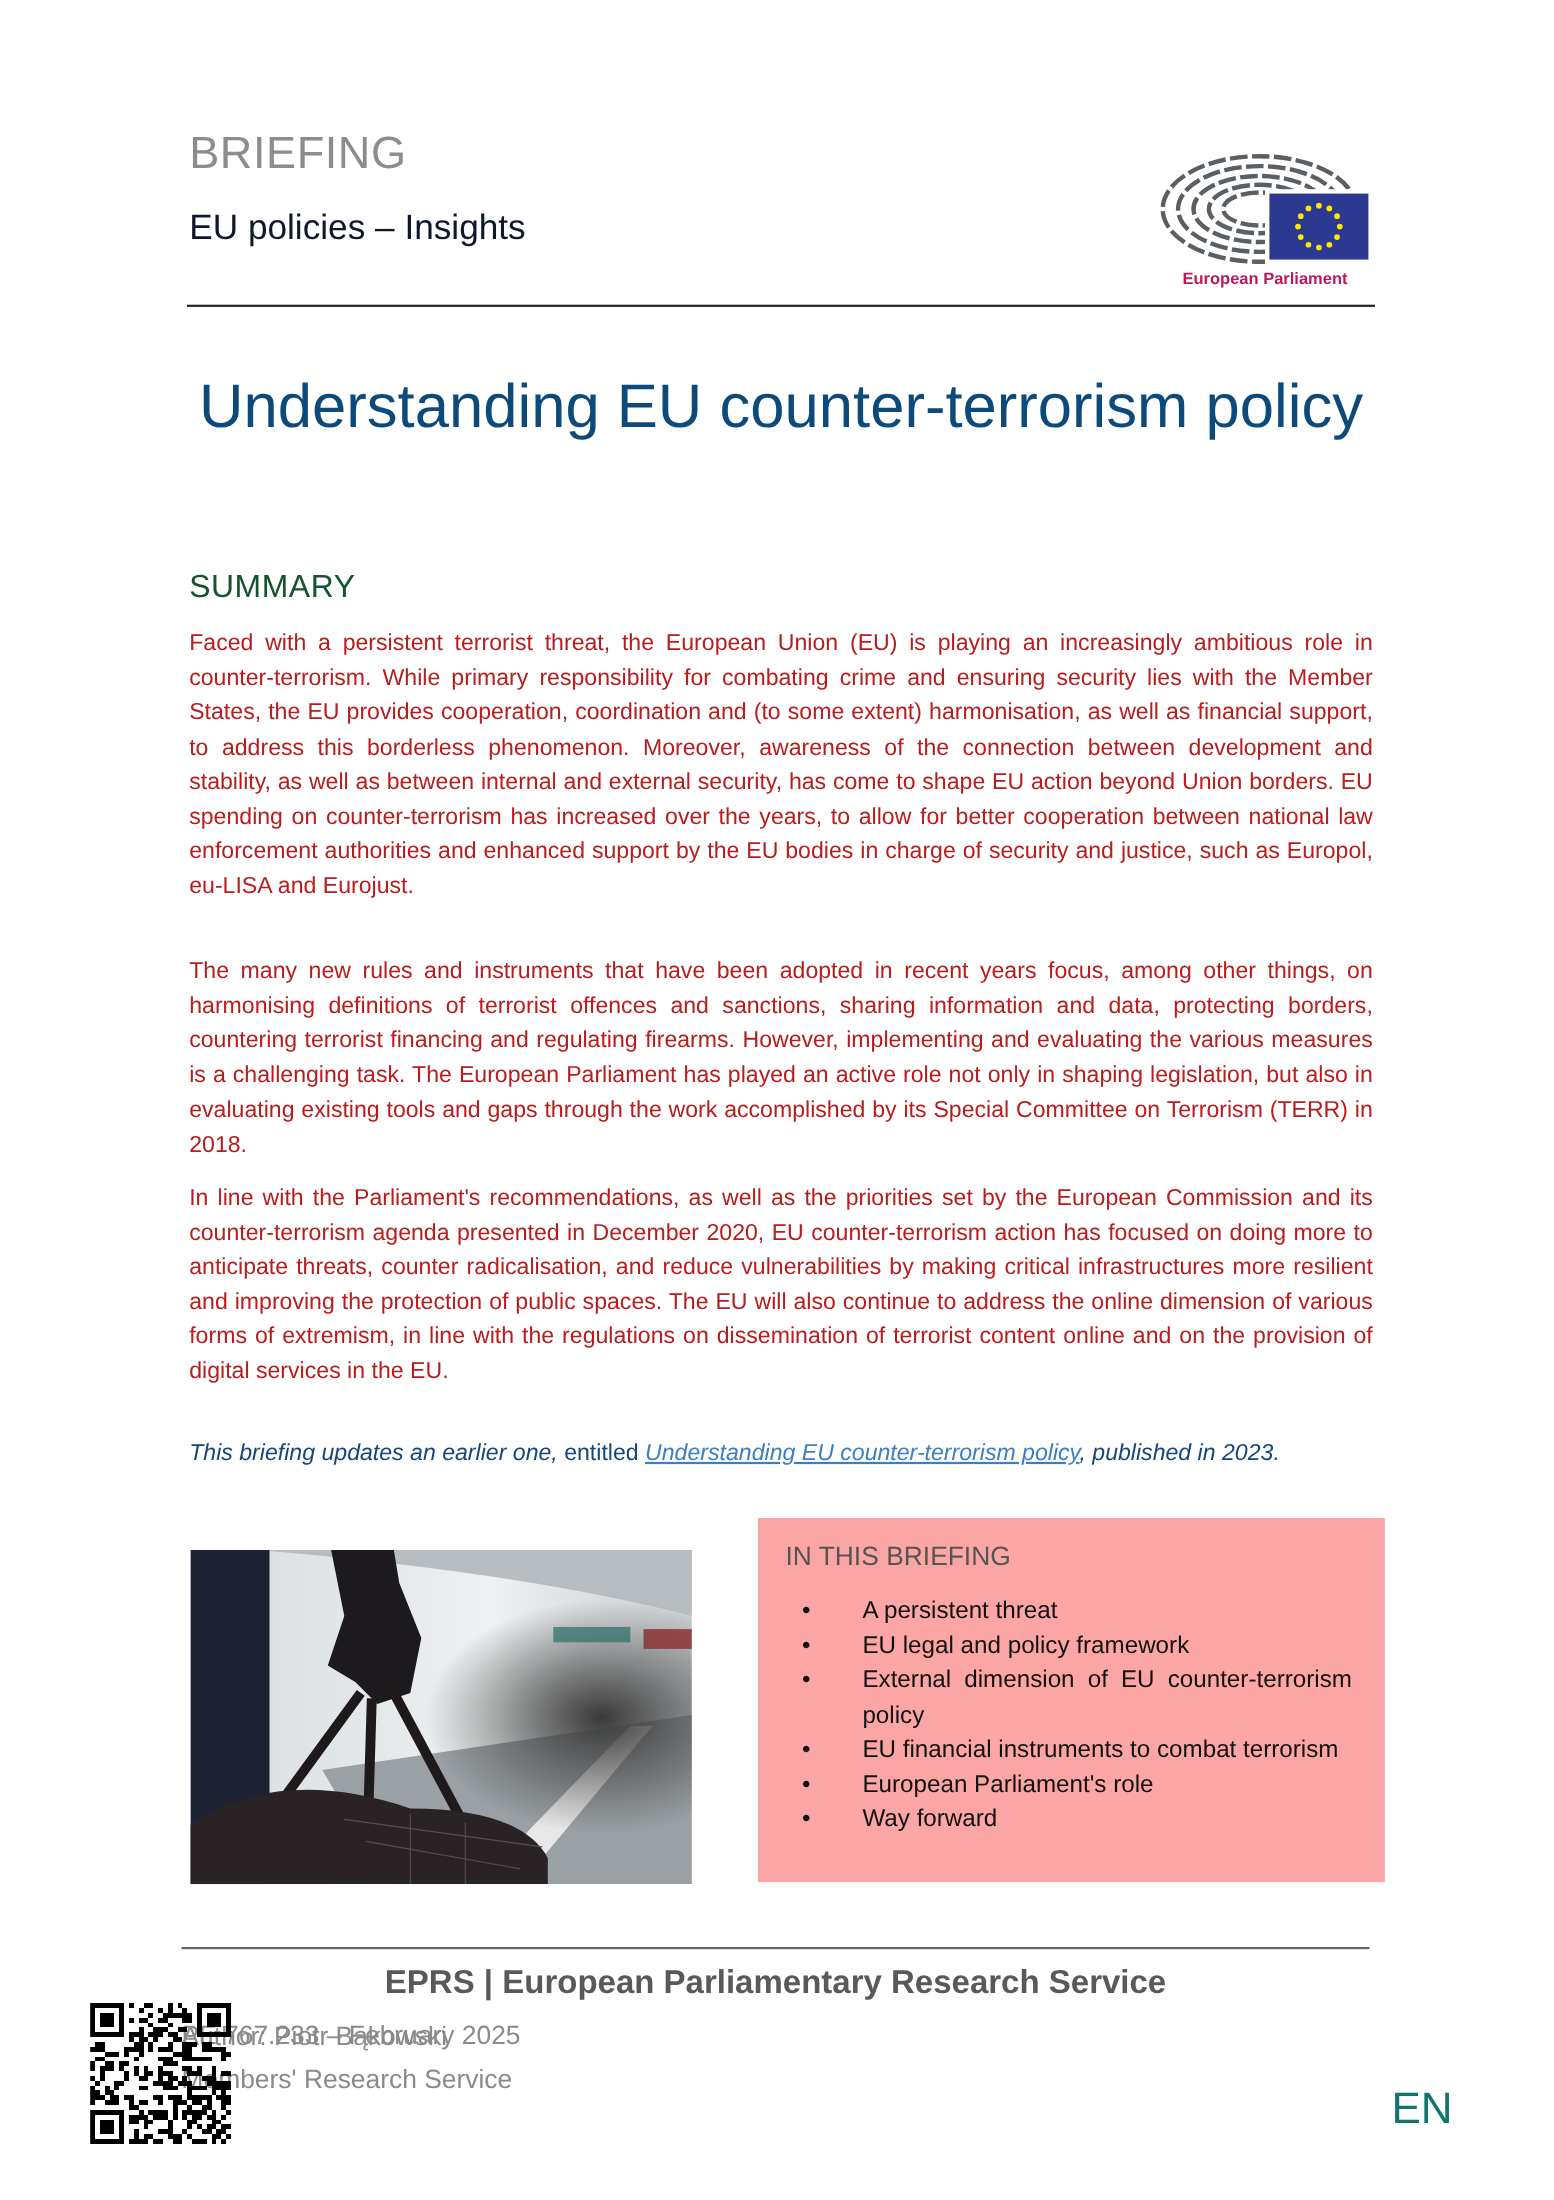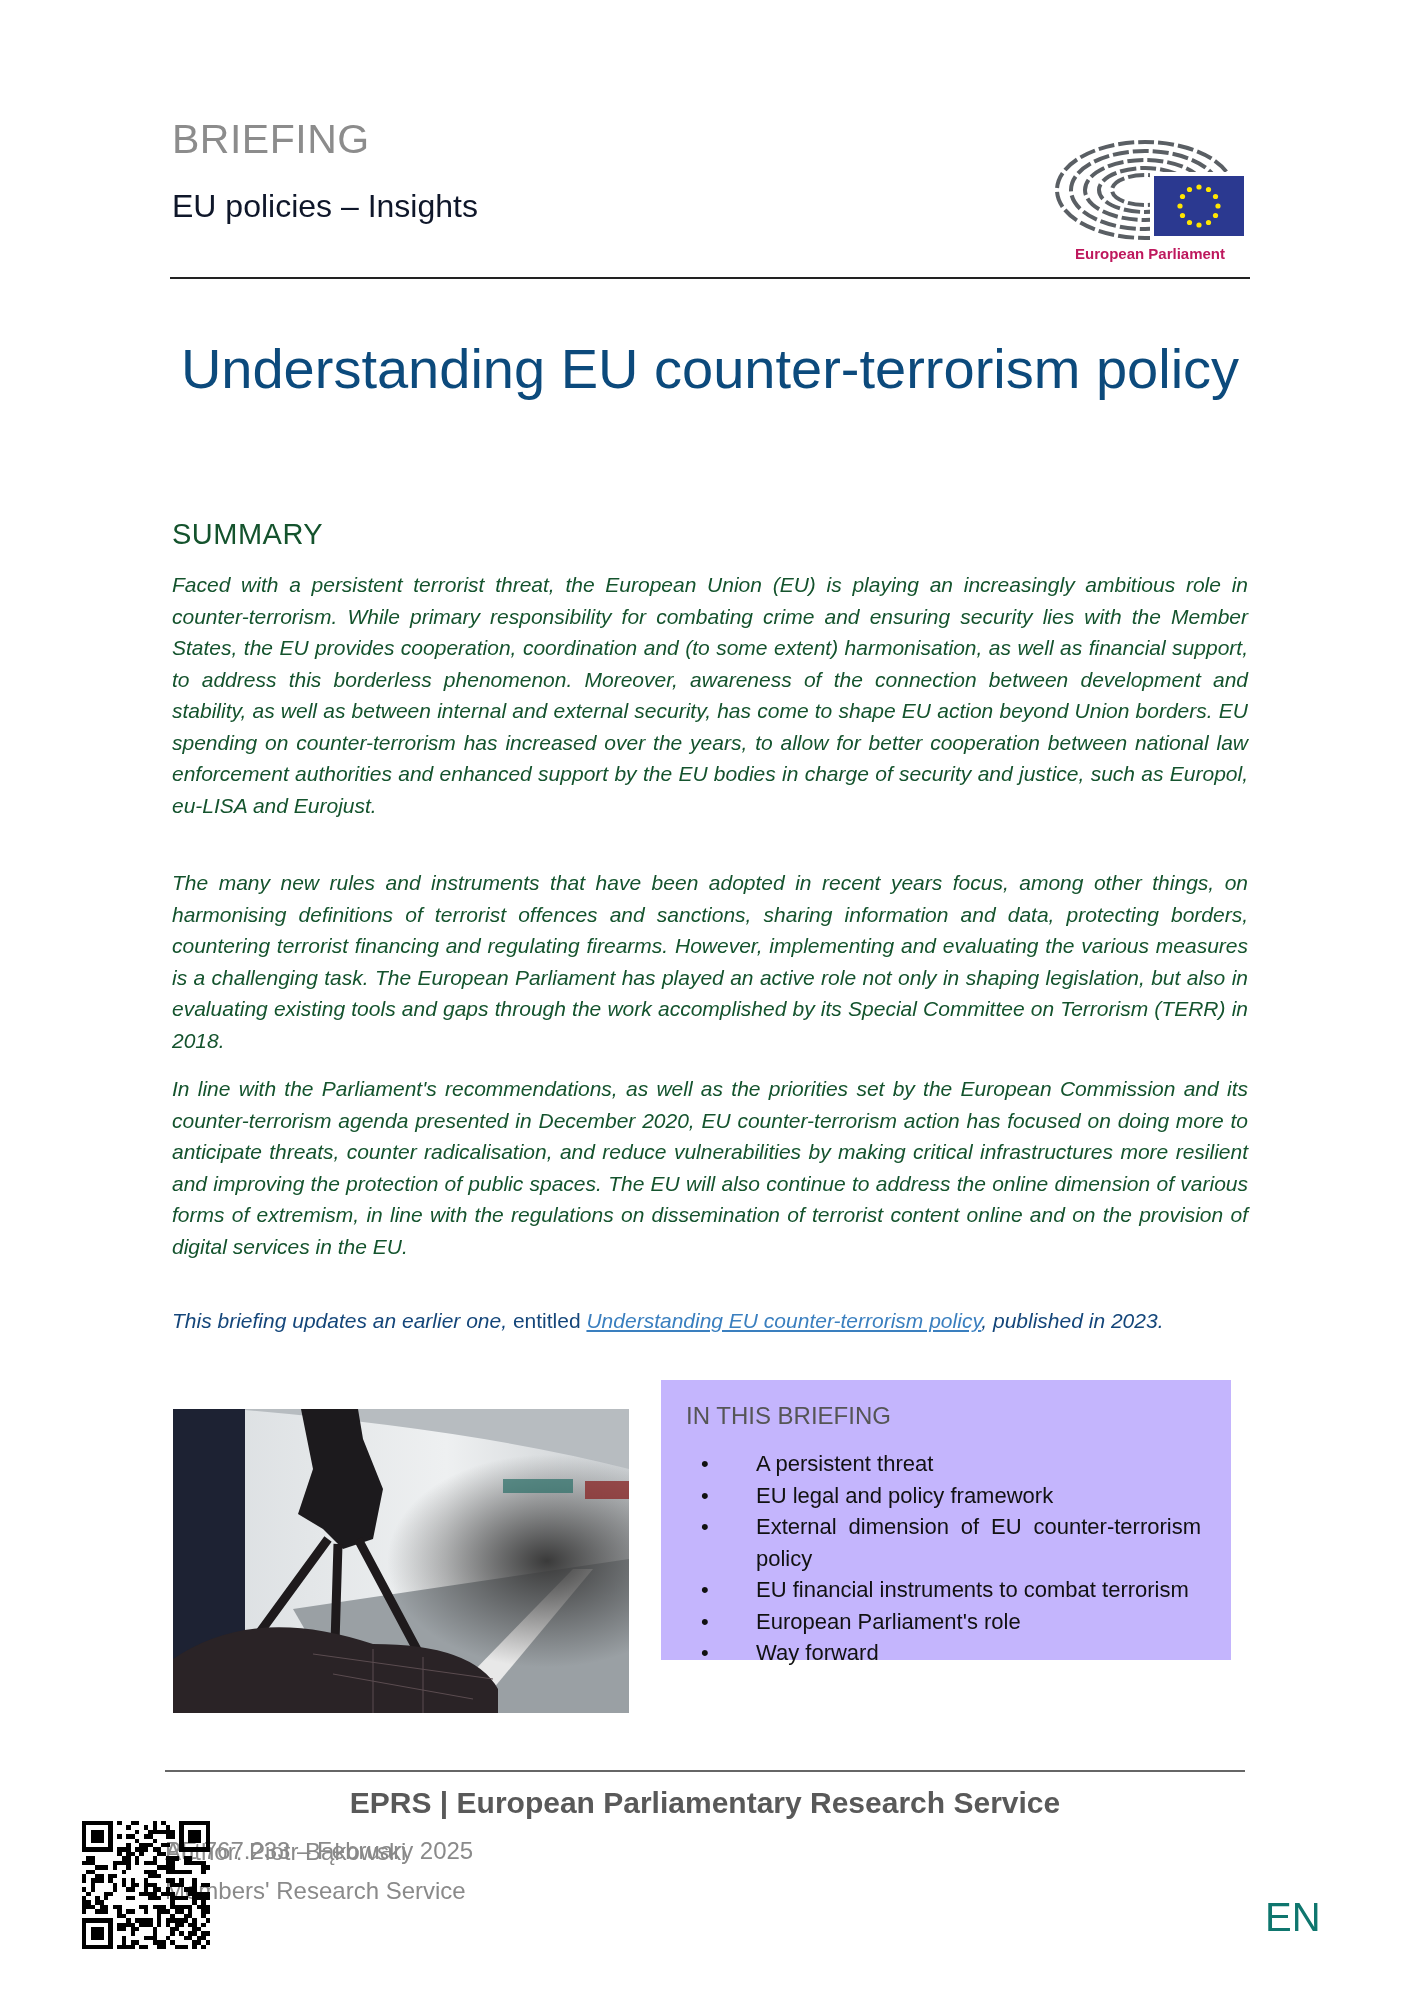--- a/index.html
+++ b/index.html
@@ -14,32 +14,32 @@
     #logo-caption { left: 1050px; top: 245px; width: 200px; text-align: center;
       font-size: 15px; font-weight: bold; color: #be185d; }
 
     #top-rule { left: 170px; top: 277px; width: 1080px; height: 2px; background: #222; }
 
     #title { left: 170px; top: 335px; width: 1080px; text-align: center; font-size: 56px;
       line-height: 68px; color: #0c4a7c; }
 
     #summary-heading { left: 172px; top: 518px; font-size: 29px; color: #14532d; letter-spacing: 0.5px; }
 
-    .body-text { left: 172px; width: 1076px; font-size: 21px; line-height: 31.5px; color: #14532d;
-      text-align: justify; font-style: italic; }
+    .body-text { left: 172px; width: 1076px; font-size: 21px; line-height: 31.5px; color: #b91c1c;
+      text-align: justify; }
     #p1 { top: 569px; }
     #p2 { top: 867px; }
     #p3 { top: 1073px; }
     #p4 { top: 1305px; font-style: italic; color: #14467a; }
     #p4 .upright { font-style: normal; }
     #p4 a { color: #3a7fbf; text-decoration: underline; }
 
     #photo { left: 173px; top: 1409px; width: 456px; height: 304px; overflow: hidden; }
 
-    #toc-box { left: 661px; top: 1380px; width: 570px; height: 280px; background: #c4b5fd; }
+    #toc-box { left: 689px; top: 1380px; width: 570px; height: 331px; background: #fca5a5; }
     #toc-heading { left: 25px; top: 22px; font-size: 24px; color: #555; }
     #toc-list { left: 40px; top: 68px; width: 500px; margin: 0; padding: 0; list-style: none; }
     #toc-list li { position: relative; padding-left: 55px; font-size: 22px; line-height: 31.5px; color: #111;
       text-align: justify; }
     #toc-list li .bullet { position: absolute; left: 0; top: 0; }
 
     #bottom-rule { left: 165px; top: 1770px; width: 1080px; height: 2px; background: #666; }
     #eprs { left: 165px; top: 1786px; width: 1080px; text-align: center; font-size: 30px;
       font-weight: bold; color: #595959; }
     .footer-line { left: 165px; width: 1080px; text-align: left; font-size: 24px; color: #8a8a8a; }

